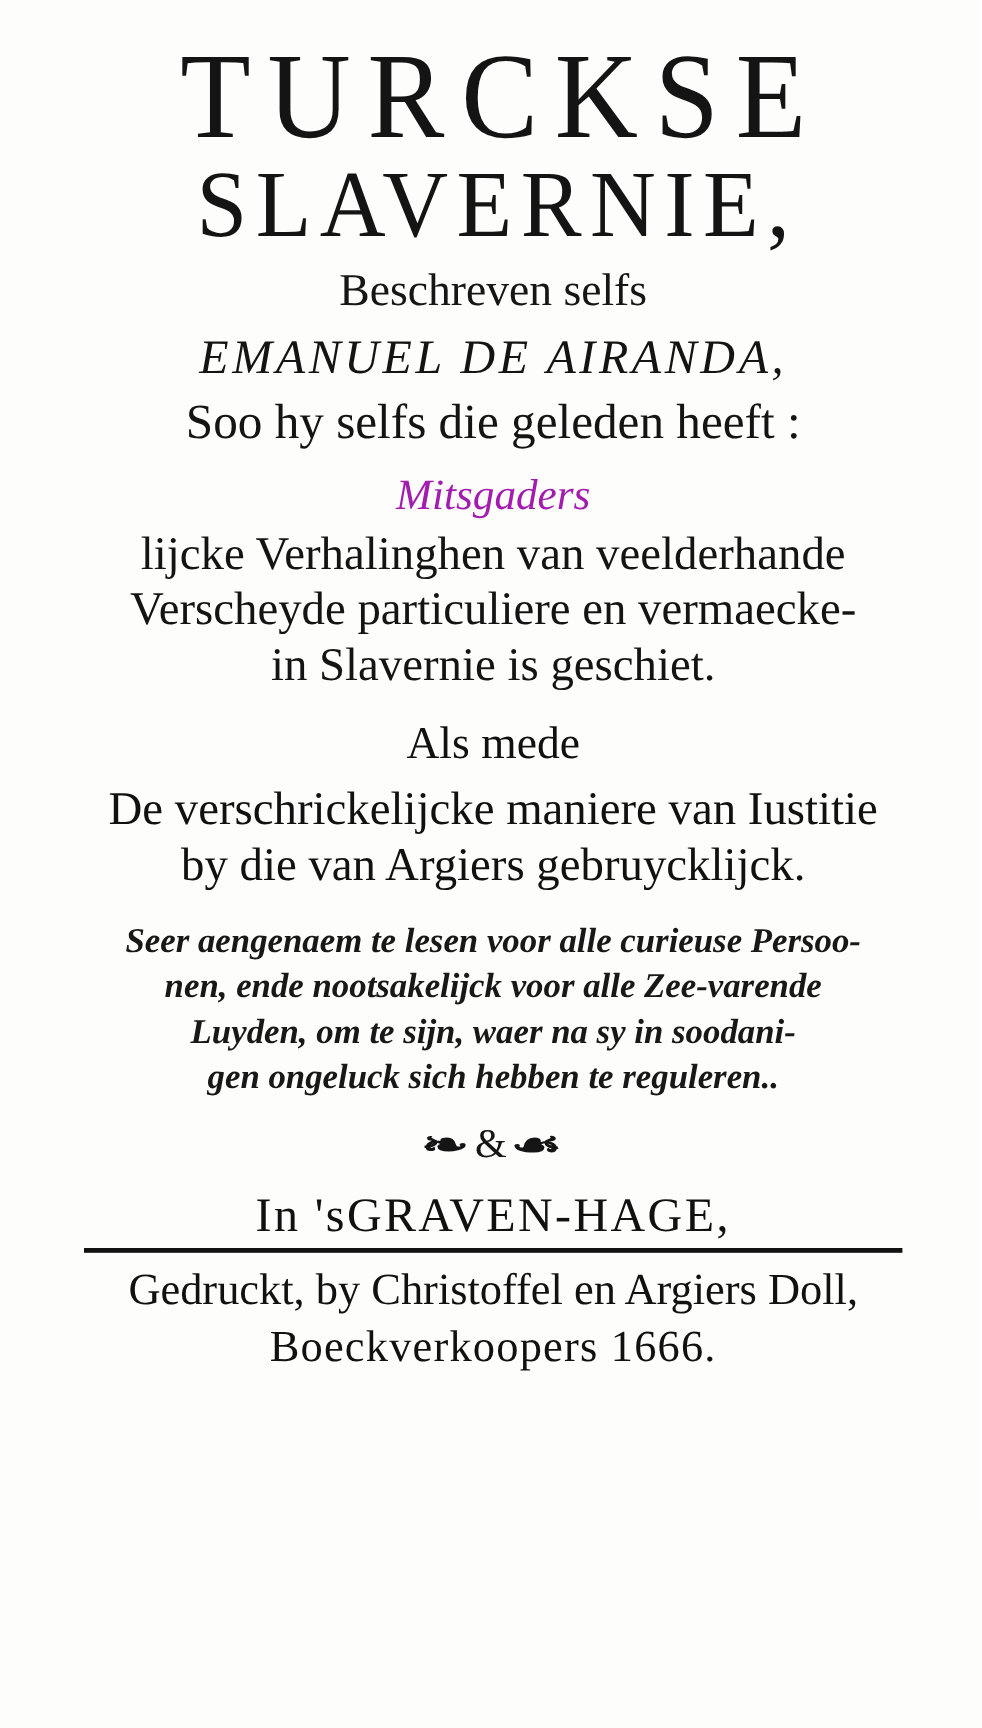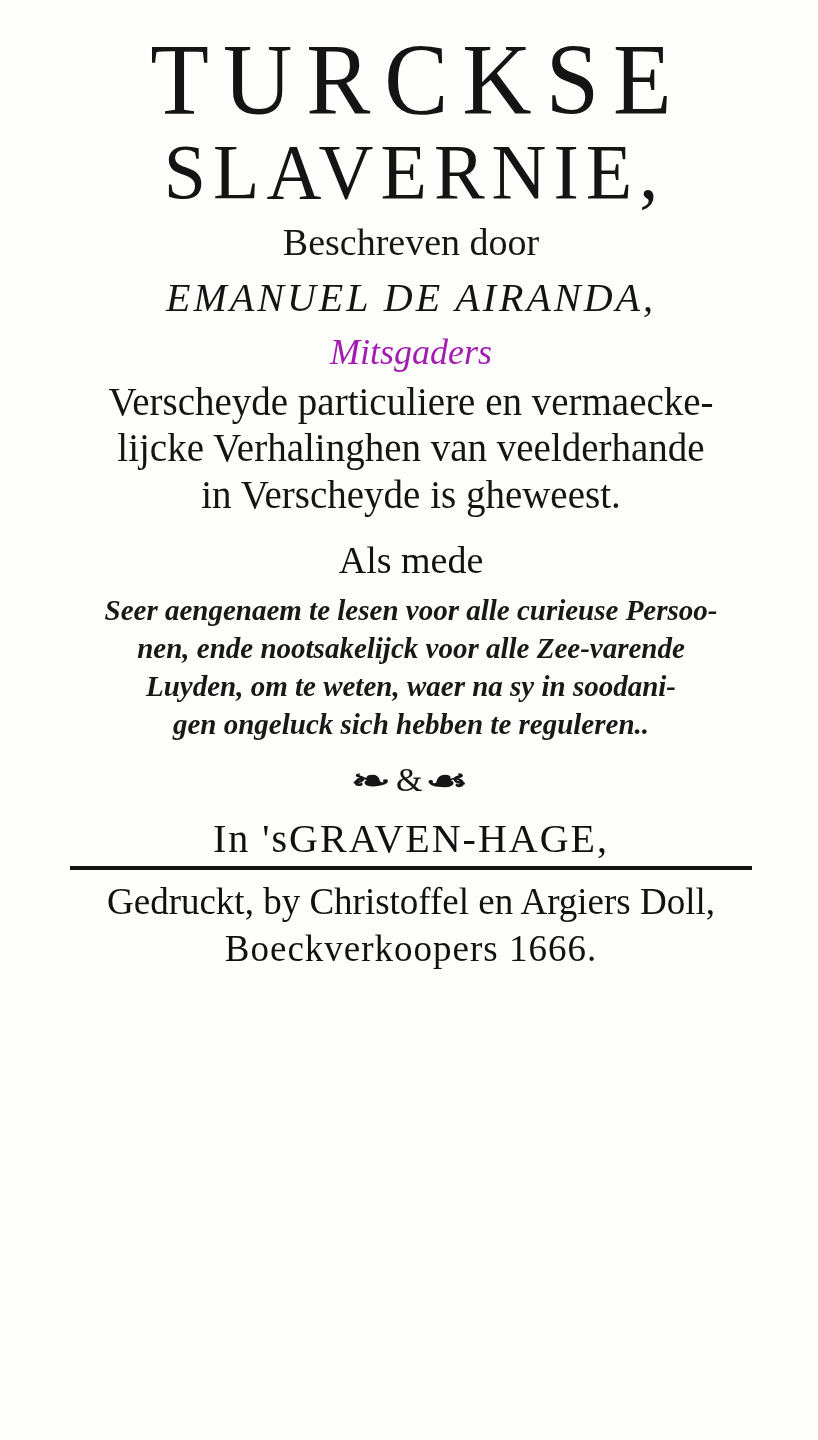--- a/index.html
+++ b/index.html
@@ -149,40 +149,45 @@
 </style>
 </head>
 <body>
 
 <div class="page">
   <div class="inner">
 
     <div class="title-main">TURCKSE</div>
     <div class="title-sub">SLAVERNIE,</div>
 
-    <div class="line-normal">Beschreven door</div>
+    <div class="line-normal">Beschreven selfs</div>
 
     <div class="line-author">EMANUEL DE AIRANDA,</div>
 
+    <div class="line-soo">Soo hy selfs die geleden heeft :</div>
 
     <div class="line-italic">Mitsgaders</div>
 
     <div class="block-verses">
+      <div>lijcke Verhalinghen van veelderhande</div>
       <div>Verscheyde particuliere en vermaecke-</div>
-      <div>lijcke Verhalinghen van veelderhande</div>
-      <div>in Verscheyde is gheweest.</div>
+      <div>in Slavernie is geschiet.</div>
     </div>
 
     <div class="line-alsmede">Als mede</div>
 
+    <div class="block-justice">
+      <div>De verschrickelijcke maniere van Iustitie</div>
+      <div>by die van Argiers gebruycklijck.</div>
+    </div>
 
     <div class="block-note">
       <div>Seer aengenaem te lesen voor alle curieuse Persoo-</div>
       <div>nen, ende nootsakelijck voor alle Zee-varende</div>
-      <div>Luyden, om te weten, waer na sy in soodani-</div>
+      <div>Luyden, om te sijn, waer na sy in soodani-</div>
       <div>gen ongeluck sich hebben te reguleren..</div>
     </div>
 
     <div class="ornament">
       <span class="orn-left">❧</span>
       <span class="orn-center">&amp;</span>
       <span class="orn-right">☙</span>
     </div>
 
     <div class="imprint-city">In 'sGRAVEN-HAGE,</div>

